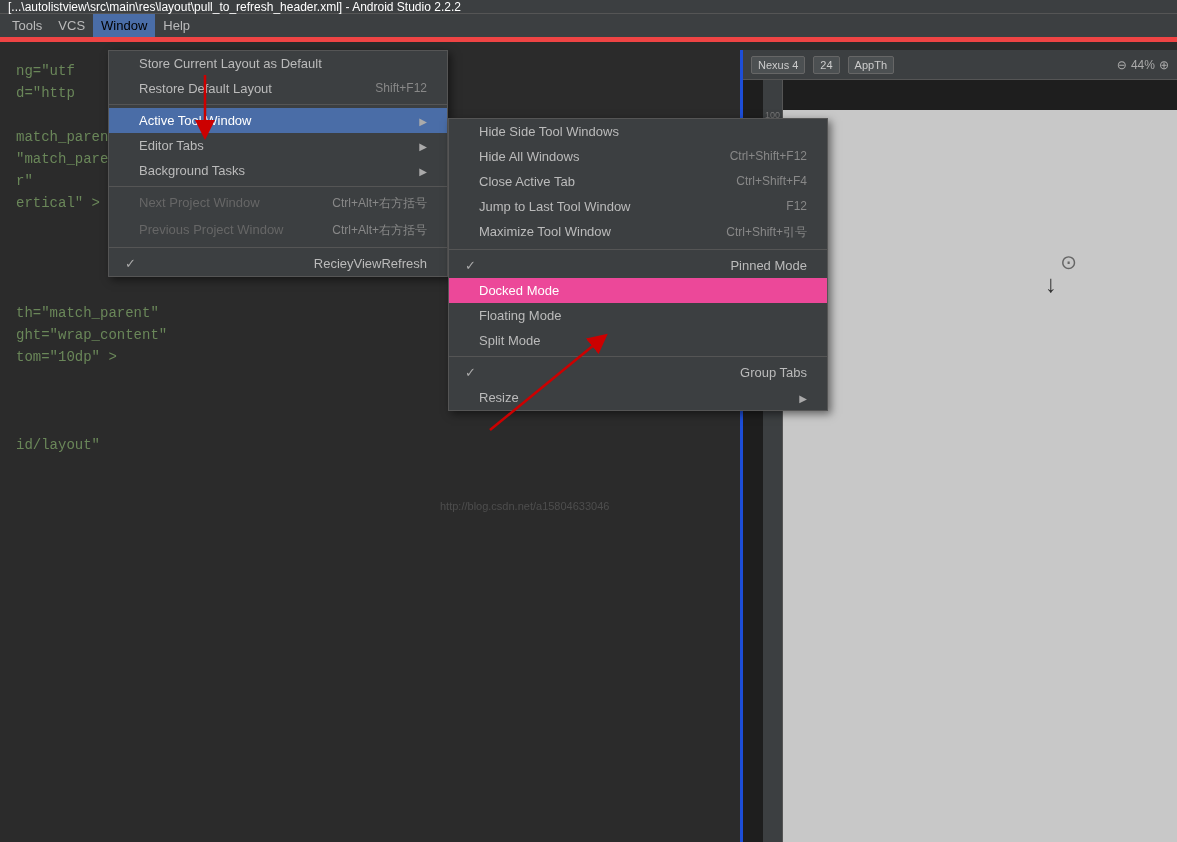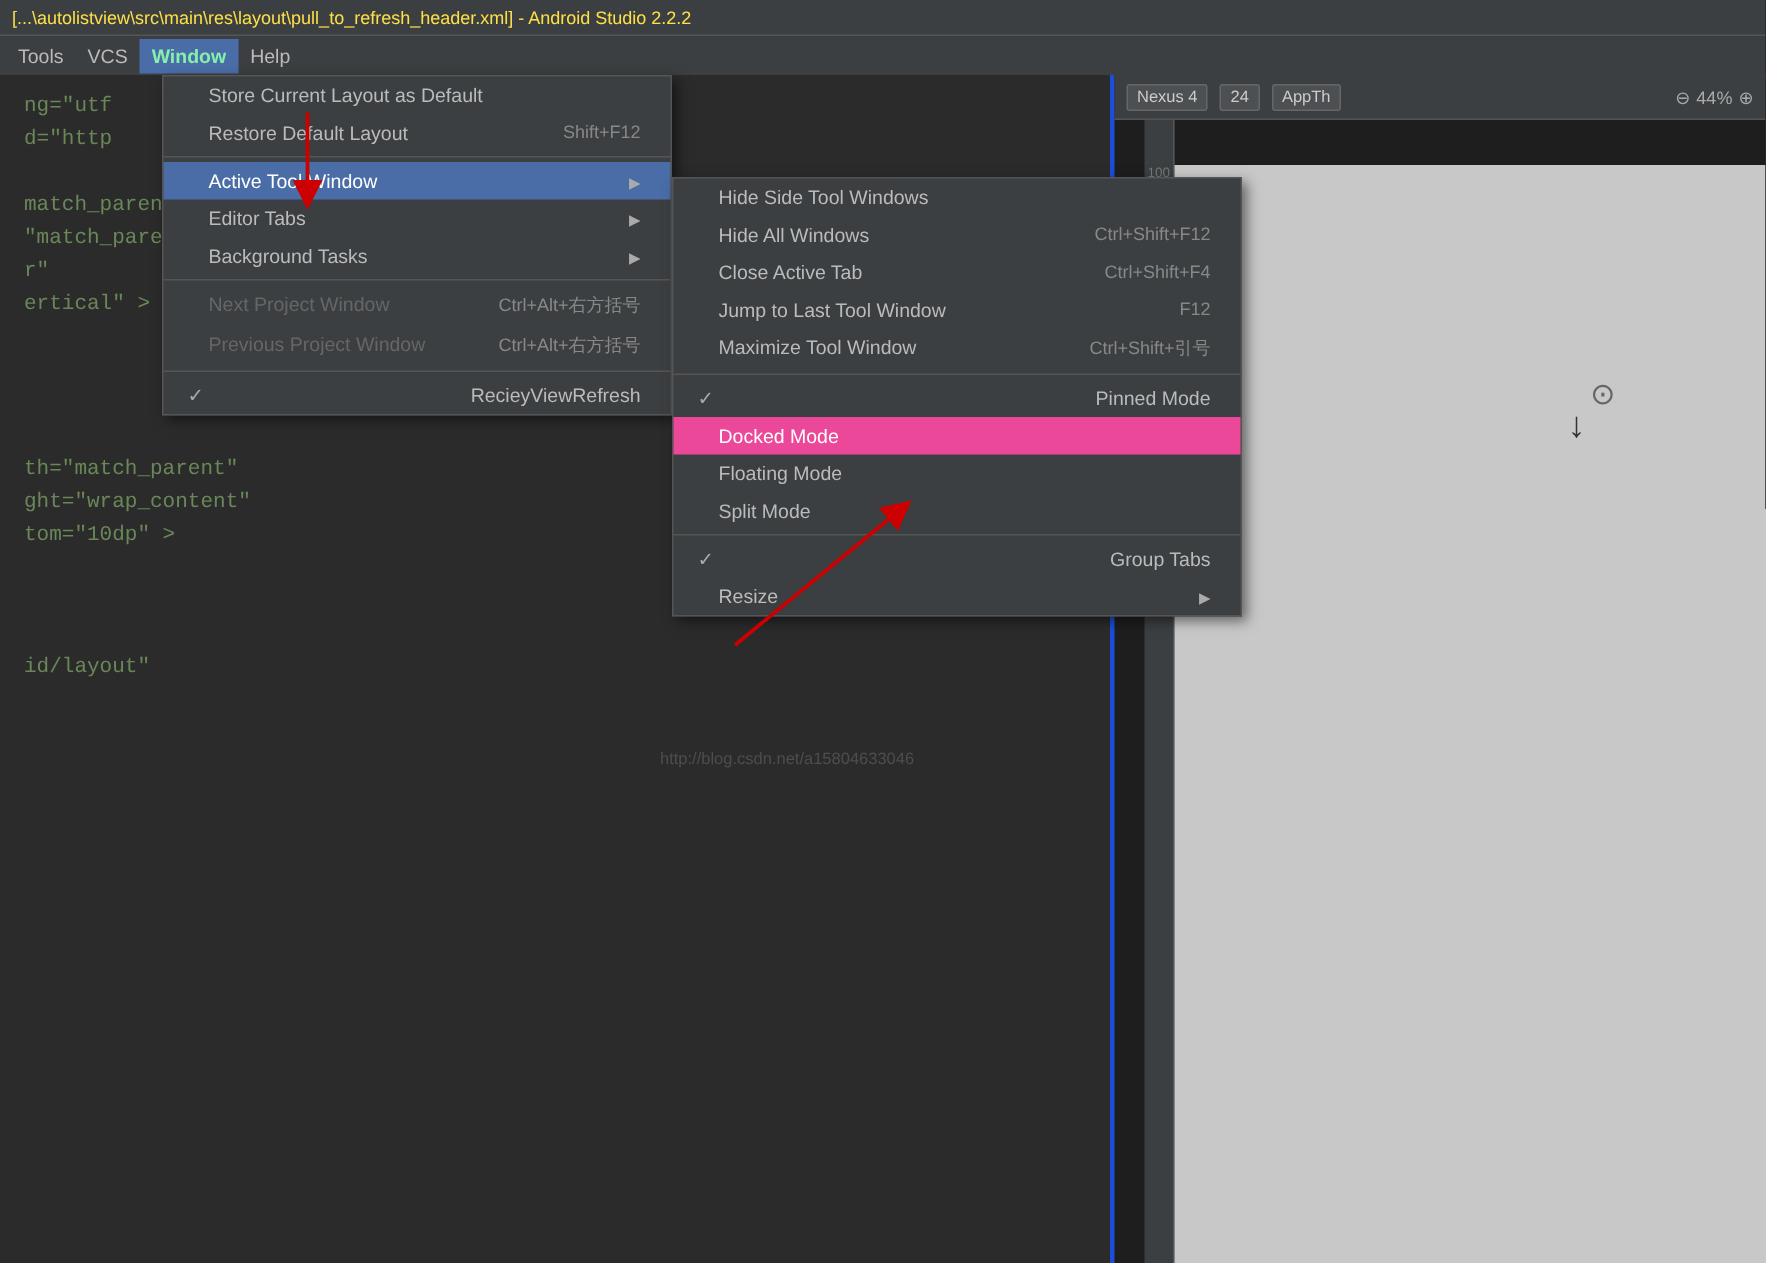--- a/index.html
+++ b/index.html
@@ -9,46 +9,46 @@
       background: #2b2b2b;
       font-family: 'Segoe UI', Arial, sans-serif;
       font-size: 13px;
       color: #bbbbbb;
       overflow: hidden;
       position: relative;
     }
 
     
     .title-bar {
-      height: 24px;
+      height: 14px;
       background: #3c3f41;
       display: flex;
       align-items: center;
       padding: 0 8px;
       font-size: 12px;
-      color: #fde047;
+      color: #ffffff;
       border-bottom: 1px solid #555;
     }
 
     
     .menu-bar {
       height: 28px;
       background: #3c3f41;
       display: flex;
       align-items: center;
       padding: 0 4px;
-      border-bottom: 2px solid #ef4444;
+      border-bottom: 5px solid #ef4444;
     }
     .menu-item {
       padding: 4px 8px;
       color: #bbb;
       cursor: pointer;
       font-size: 13px;
     }
-    .menu-item.active { background: #4a6da7; color: #86efac; font-weight: bold; }
+    .menu-item.active { background: #4a6da7; color: #000000; }
 
     
     .editor-area {
       position: absolute;
       top: 50px;
       left: 0;
       width: 740px;
       bottom: 0;
       background: #2b2b2b;
       padding: 10px 16px;

